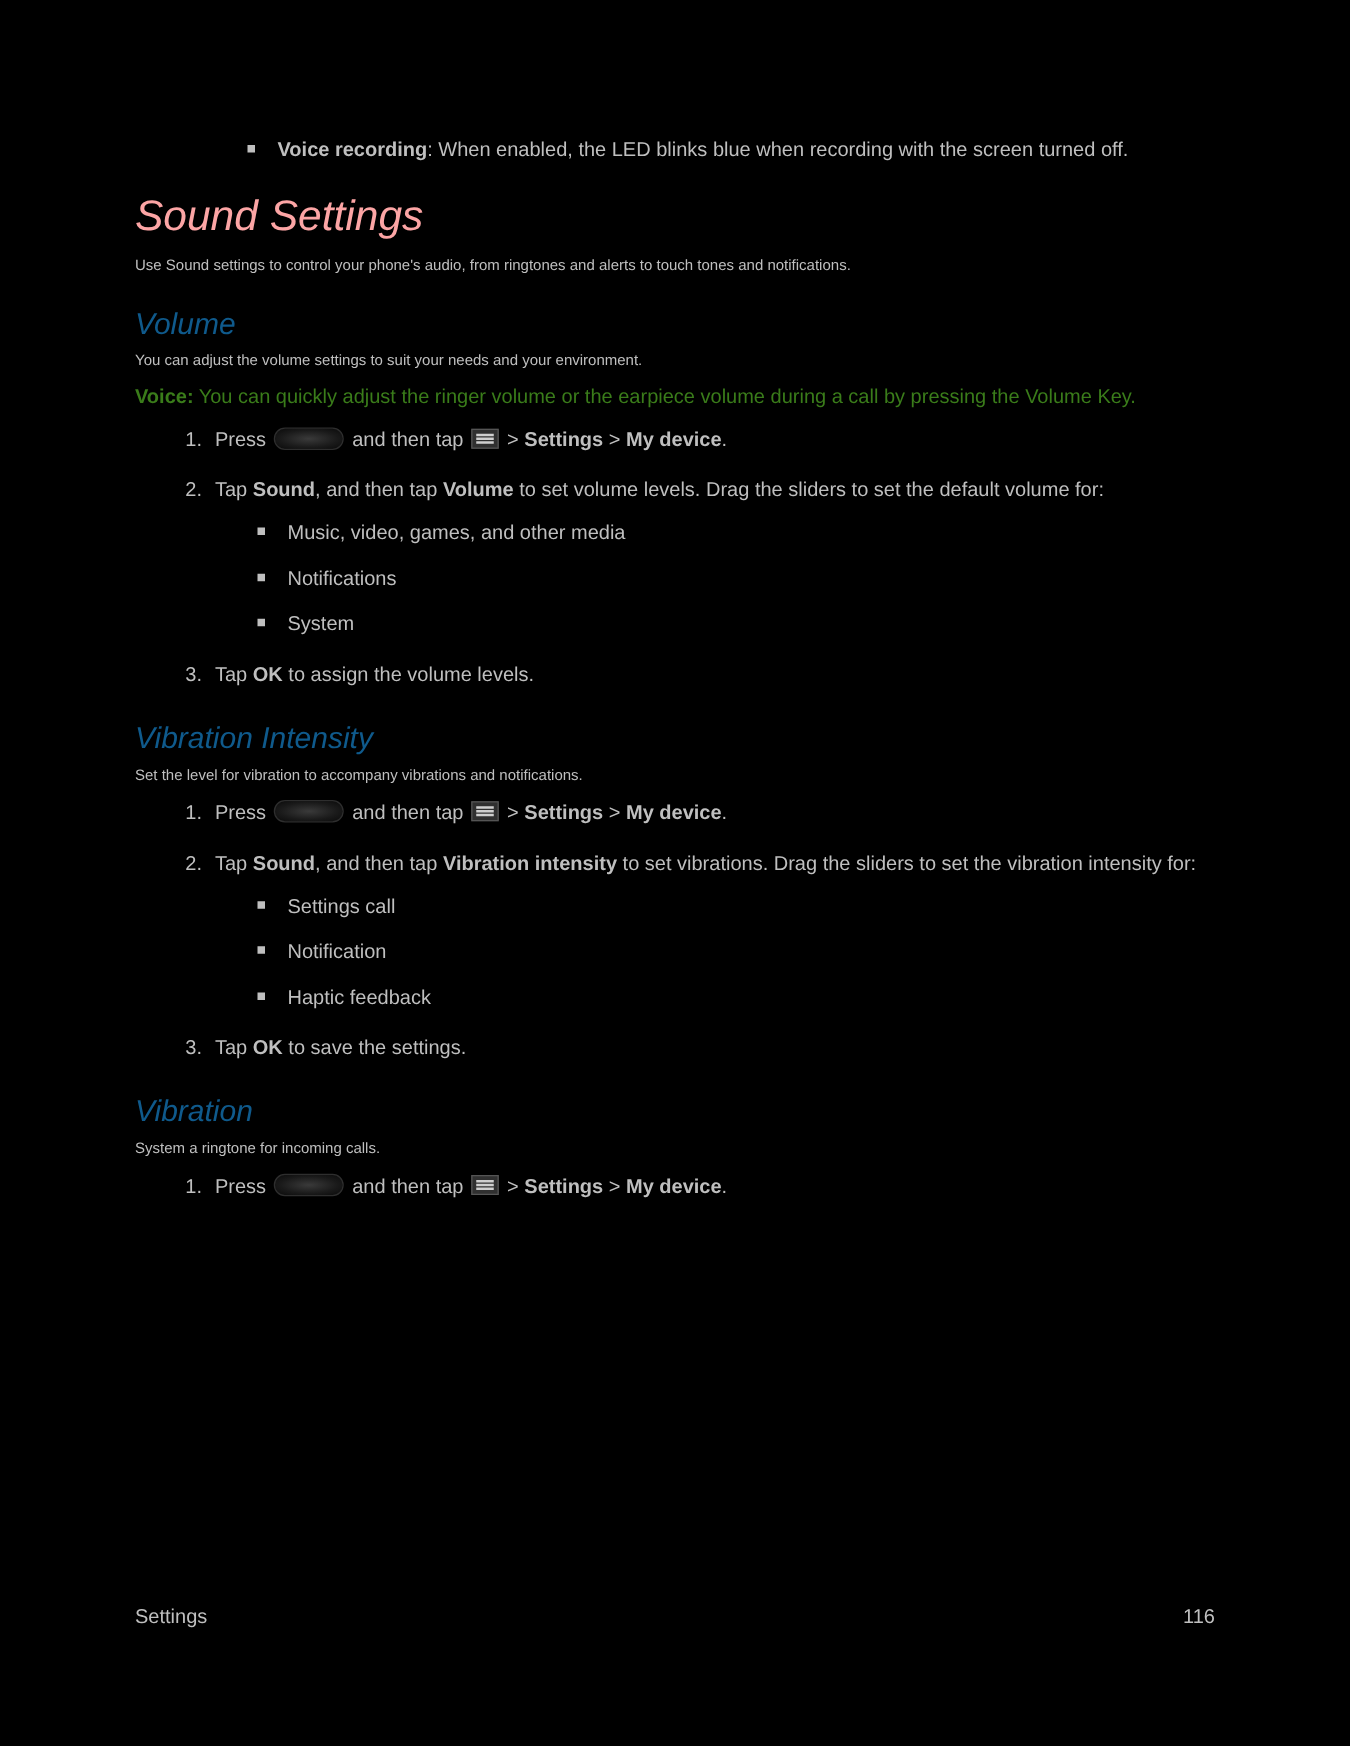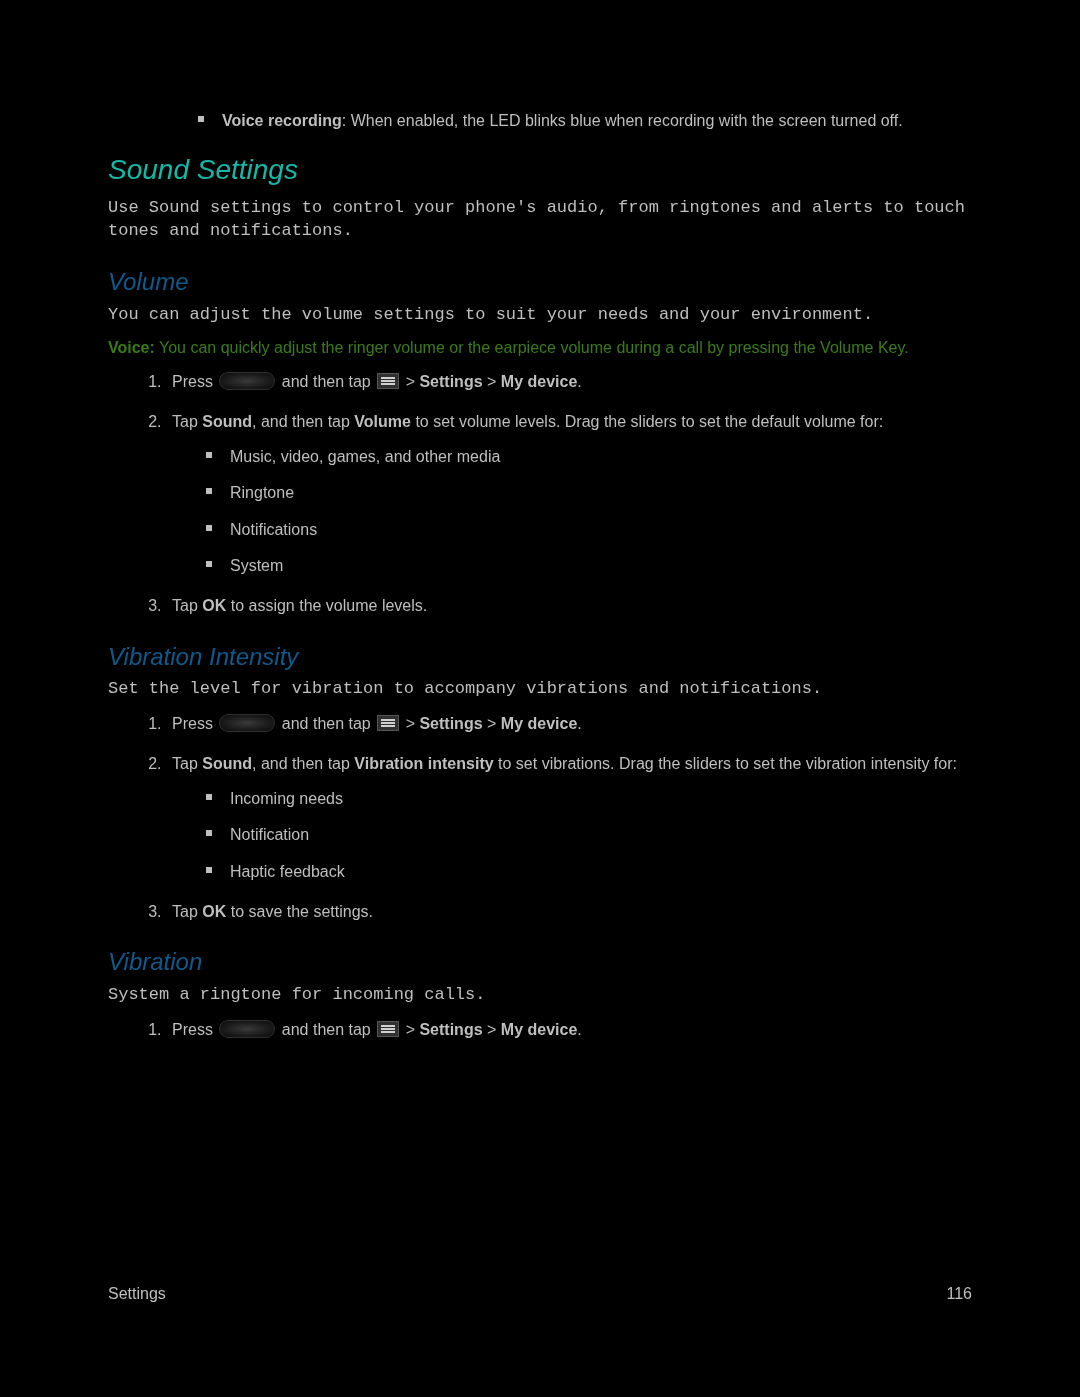--- a/index.html
+++ b/index.html
@@ -13,38 +13,37 @@
     width: 1080px;
   }
   .page {
     width: 1080px;
     height: 1397px;
     position: relative;
     padding: 110px 108px 0 108px;
     box-sizing: border-box;
   }
   .h1 {
-    color: #14b8a6;
+    color: #fca5a5;
     font-style: italic;
-    font-size: 28px;
+    font-size: 34px;
     font-weight: 400;
     margin: 18px 0 6px 0;
   }
   .h2 {
     color: #0f5a8c;
     font-style: italic;
     font-size: 24px;
     font-weight: 400;
     margin: 22px 0 4px 0;
   }
   .body-text {
     color: #bfbfbf;
-    font-size: 17px;
+    font-size: 12px;
     margin: 4px 0 8px 0;
-    font-family: Liberation Mono, monospace;
   }
   .note {
     color: #3a7c1a;
     font-size: 16px;
     margin: 10px 0 12px 0;
   }
   .note .note-label {
     font-weight: bold;
   }
   ol {
@@ -161,41 +160,40 @@
   </div>
 
   <ol>
     <li>
       <span>Press </span><span class="icon-home"></span><span> and then tap </span><span class="icon-menu"></span><span> &gt; </span><span class="b">Settings</span><span> &gt; </span><span class="b">My device</span><span>.</span>
     </li>
     <li>
       <span>Tap </span><span class="b">Sound</span><span>, and then tap </span><span class="b">Volume</span><span> to set volume levels. Drag the sliders to set the default volume for:</span>
       <ul class="sq">
         <li>Music, video, games, and other media</li>
-        <li>Ringtone</li>
         <li>Notifications</li>
         <li>System</li>
       </ul>
     </li>
     <li>
       <span>Tap </span><span class="b">OK</span><span> to assign the volume levels.</span>
     </li>
   </ol>
 
   <div class="h2">Vibration Intensity</div>
   <div class="body-text">Set the level for vibration to accompany vibrations and notifications.</div>
 
   <ol>
     <li>
       <span>Press </span><span class="icon-home"></span><span> and then tap </span><span class="icon-menu"></span><span> &gt; </span><span class="b">Settings</span><span> &gt; </span><span class="b">My device</span><span>.</span>
     </li>
     <li>
       <span>Tap </span><span class="b">Sound</span><span>, and then tap </span><span class="b">Vibration intensity</span><span> to set vibrations. Drag the sliders to set the vibration intensity for:</span>
       <ul class="sq">
-        <li>Incoming needs</li>
+        <li>Settings call</li>
         <li>Notification</li>
         <li>Haptic feedback</li>
       </ul>
     </li>
     <li>
       <span>Tap </span><span class="b">OK</span><span> to save the settings.</span>
     </li>
   </ol>
 
   <div class="h2">Vibration</div>

